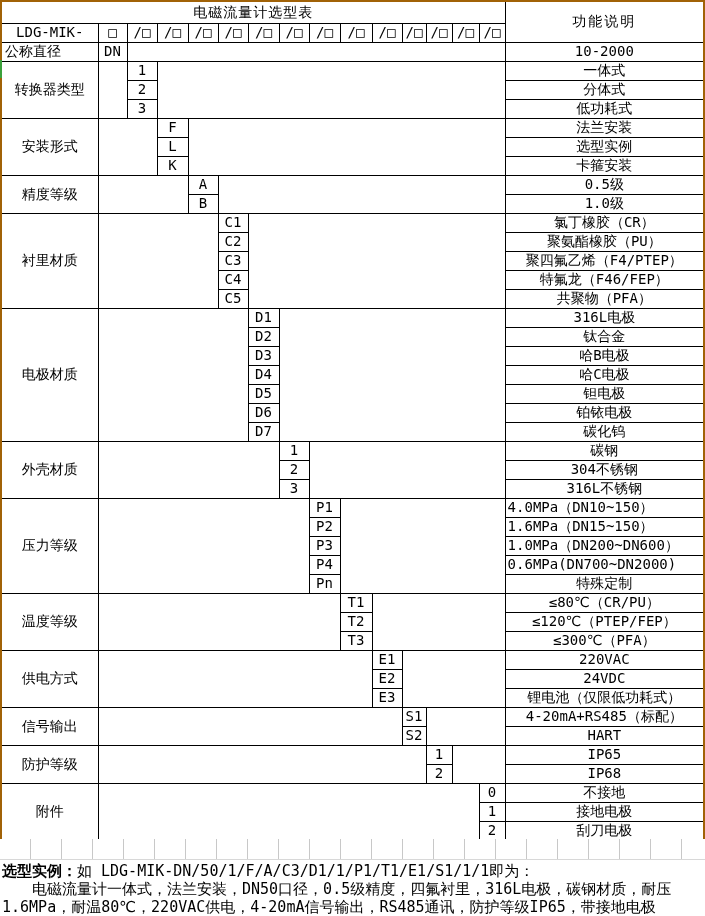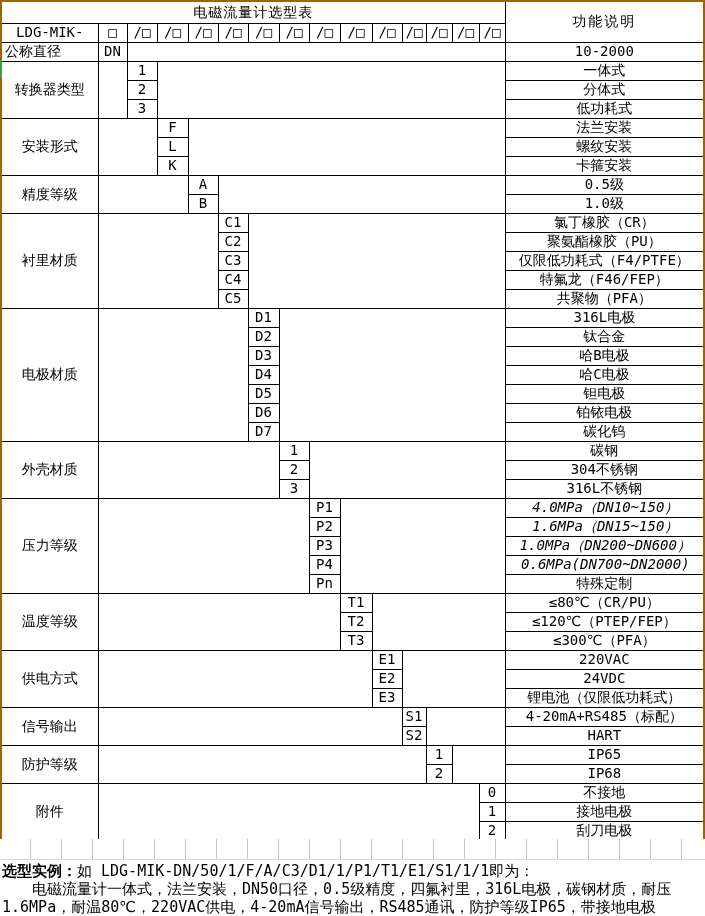--- a/index.html
+++ b/index.html
@@ -20,21 +20,21 @@
   }
   tr.title-row td { height: 22px; }
   td.title { font-size: 15px; letter-spacing: 1px; }
   td.right-header { font-size: 15px; border-left: 2px solid #000; letter-spacing: 2px; }
   td.model { font-size: 13px; margin-left: 46px; }
   td.box { font-size: 12px; color: #000; }
   td.label { font-size: 14px; }
   td.label.la { text-align: left; padding-left: 3px; margin-top: 25px; }
   td.code { font-size: 13px; }
   td.desc { border-left: 2px solid #000; font-size: 14px; }
-  td.desc.left { text-align: center; padding-left: 2px; font-style: italic; }
+  td.desc.left { text-align: left; padding-left: 2px; }
   td.sb { border-top: 2px solid #000; }
   .green-mark { position: absolute; left: 0; top: 60px; width: 2px; height: 18px; z-index: 5; }
   .grid-strip {
     position: absolute; left: 0; top: 839px; width: 705px; height: 21px;
     background: repeating-linear-gradient(to right, #ffffff 0px, #ffffff 30px, #c8c8c8 30px, #c8c8c8 31px);
     border-bottom: 1px solid #d8d8d8;
   }
   .example { position: absolute; left: 0; top: 861px; width: 705px; padding: 1px 2px 0 2px; }
   .example p { margin: 0; font-size: 15px; line-height: 18px; }
   .example .lead { font-weight: bold; }
@@ -110,21 +110,21 @@
         </tr>
         <tr>
           <td class="label sb" rowspan="3">安装形式</td>
           <td class="empty sb" colspan="2" rowspan="3"></td>
           <td class="code sb">F</td>
           <td class="empty sb" colspan="11" rowspan="3"></td>
           <td class="desc sb">法兰安装</td>
         </tr>
         <tr>
           <td class="code">L</td>
-          <td class="desc">螺纹安装</td>
+          <td class="desc">选型实例</td>
         </tr>
         <tr>
           <td class="code">K</td>
           <td class="desc">卡箍安装</td>
         </tr>
         <tr>
           <td class="label sb" rowspan="2">精度等级</td>
           <td class="empty sb" colspan="3" rowspan="2"></td>
           <td class="code sb">A</td>
           <td class="empty sb" colspan="10" rowspan="2"></td>
@@ -140,21 +140,21 @@
           <td class="code sb">C1</td>
           <td class="empty sb" colspan="9" rowspan="5"></td>
           <td class="desc sb">氯丁橡胶（CR）</td>
         </tr>
         <tr>
           <td class="code">C2</td>
           <td class="desc">聚氨酯橡胶（PU）</td>
         </tr>
         <tr>
           <td class="code">C3</td>
-          <td class="desc">仅限低功耗式（F4/PTFE）</td>
+          <td class="desc">聚四氟乙烯（F4/PTEP）</td>
         </tr>
         <tr>
           <td class="code">C4</td>
           <td class="desc">特氟龙（F46/FEP）</td>
         </tr>
         <tr>
           <td class="code">C5</td>
           <td class="desc">共聚物（PFA）</td>
         </tr>
         <tr>

